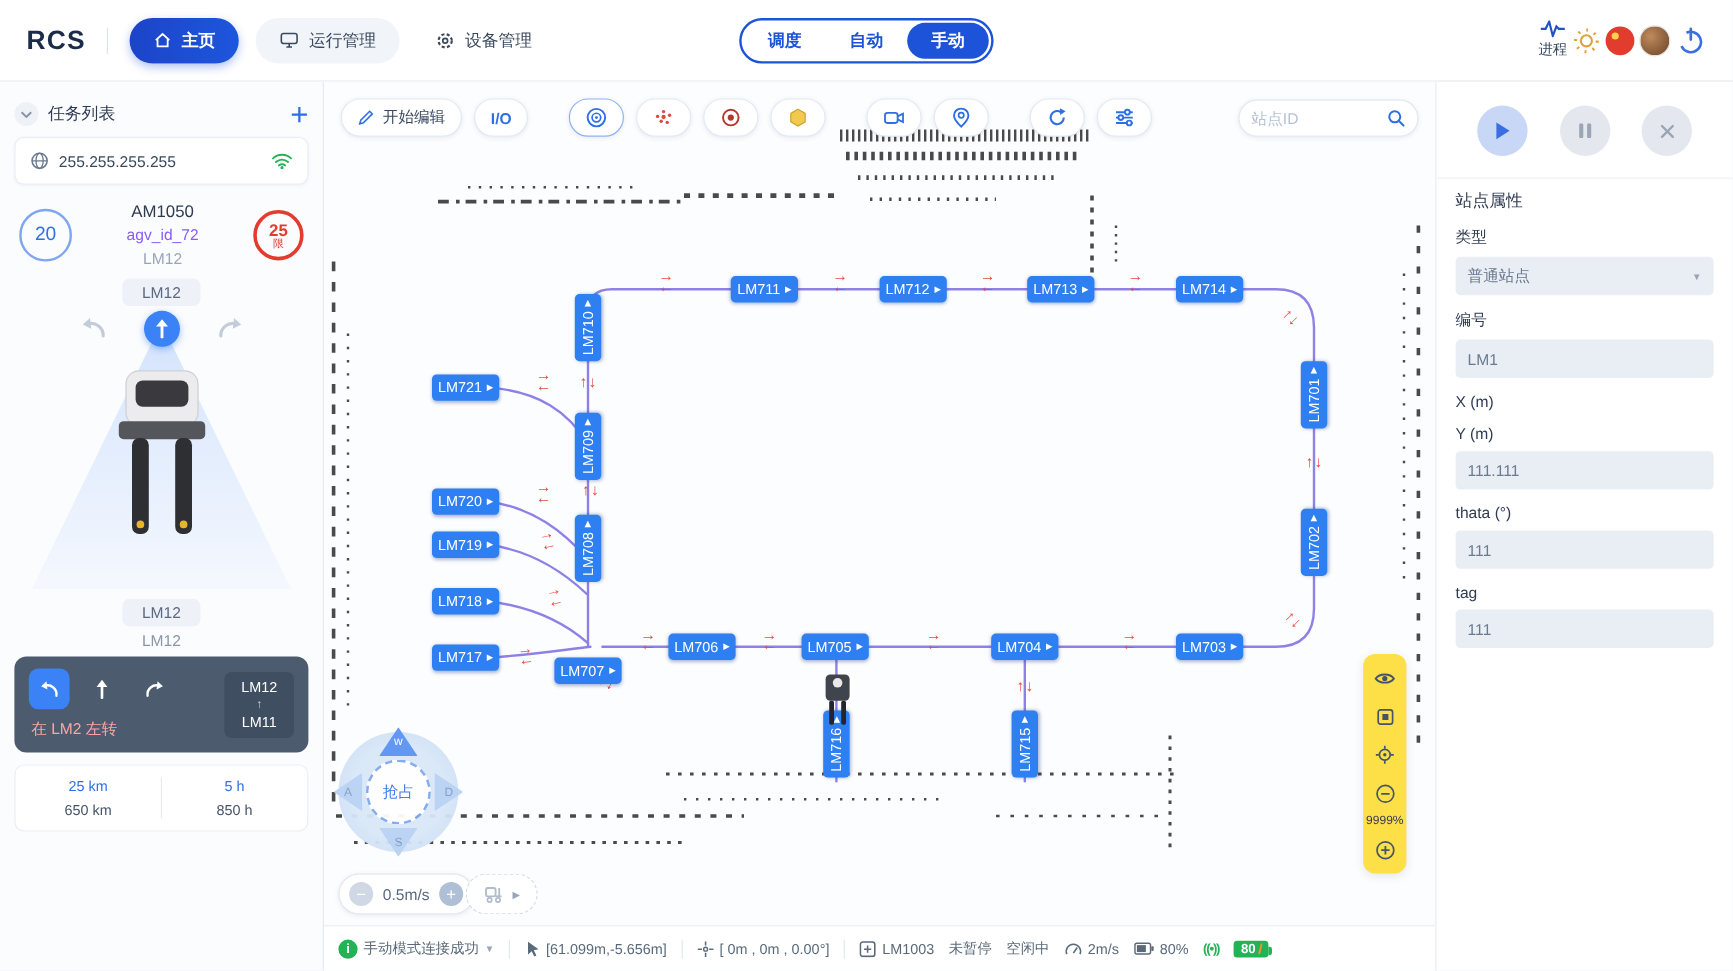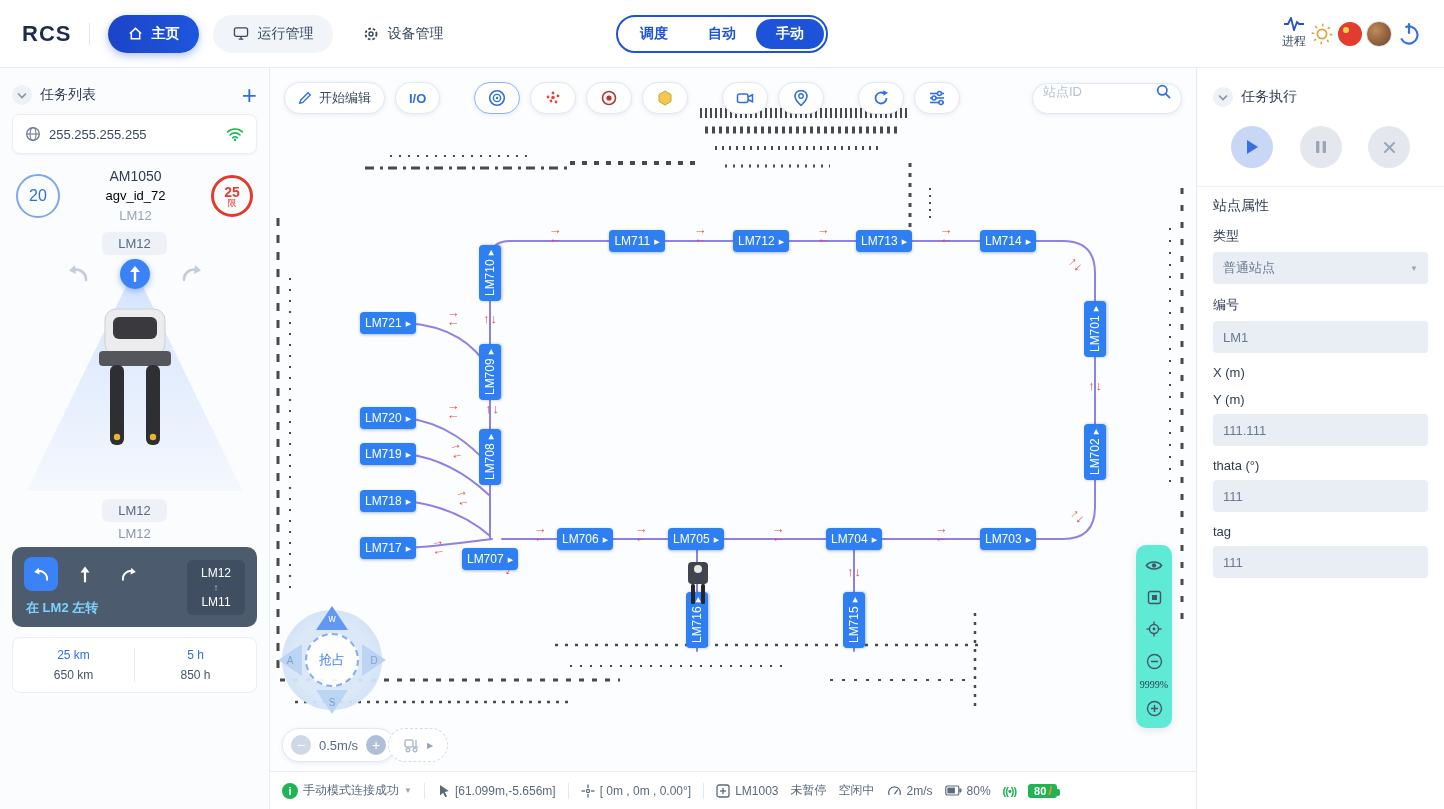--- a/index.html
+++ b/index.html
@@ -50,21 +50,21 @@
   
   .ip-card { background:#fff; border:1px solid #eaeef5; border-radius:8px; height:40px;
     display:flex; align-items:center; gap:8px; padding:0 12px; box-shadow:0 1px 3px rgba(30,60,120,.05); }
   .ip-text { font-size:13px; color:#3a4a5e; flex:1; }
   .vehicle-row { display:flex; align-items:center; justify-content:space-between;
     padding:12px 4px 4px; }
   .count-circle { width:44px; height:44px; border-radius:50%; border:2px solid #7fa6ef;
     color:#2f6fe4; font-size:16px; display:flex; align-items:center; justify-content:center; }
   .v-meta { text-align:center; line-height:20px; }
   .v-model { font-size:14px; color:#2f3b52; }
-  .v-id { font-size:13px; color:#000000; }
+  .v-id { font-size:13px; color:#8b5cf6; }
   .v-st { font-size:13px; color:#98a5b8; }
   .limit-circle { width:42px; height:42px; border-radius:50%; border:3px solid #e23c2e;
     color:#e23c2e; display:flex; flex-direction:column; align-items:center; justify-content:center;
     line-height:1; }
   .limit-circle b { font-size:14px; }
   .limit-circle i { font-style:normal; font-size:9px; }
   .gray-pill { align-self:center; background:#eef1f7; border-radius:6px; padding:4px 16px;
     font-size:13px; color:#5a6a80; margin:2px 0; }
   .beam-wrap { position:relative; height:234px; margin:2px 0 4px; }
   .beam { position:absolute; left:50%; top:10px; transform:translateX(-50%);
@@ -80,39 +80,39 @@
   .action-panel { background:#4c5b6e; border-radius:10px; padding:10px 12px;
     display:grid; grid-template-columns:34px 34px 34px 1fr; grid-template-rows:34px auto;
     gap:8px 10px; align-items:center; }
   .ap-btn { width:34px; height:34px; border-radius:8px; display:flex; align-items:center;
     justify-content:center; color:#fff; cursor:pointer; }
   .ap-btn.active { background:#3b82f6; }
   .route-box { grid-column:4; grid-row:1/3; justify-self:end; width:58px; background:#3f4e60;
     border-radius:6px; padding:6px 0; display:flex; flex-direction:column; align-items:center;
     gap:2px; color:#fff; font-size:12px; }
   .route-box .mini { font-size:10px; color:#cdd6e2; }
-  .ap-desc { grid-column:1/4; grid-row:2; color:#7dd3fc; font-size:13px; padding-left:2px;font-weight:bold; }
+  .ap-desc { grid-column:1/4; grid-row:2; color:#fca5a5; font-size:13px; padding-left:2px; }
   .stats-card { margin-top:10px; background:#fff; border:1px solid #eaeef5; border-radius:8px;
     display:flex; padding:10px 0; }
   .stat-col { flex:1; display:flex; flex-direction:column; align-items:center; gap:6px; font-size:12px; }
   .stat-col .v1 { color:#2f6fe4; }
   .stat-col .v2 { color:#45546a; }
   .stat-div { width:1px; background:#e8ecf2; }
 
   
   .map-toolbar { position:absolute; top:14px; left:14px; right:14px; display:flex;
     align-items:center; gap:10px; z-index:20; }
   .tpill { background:#fff; border:1px solid #e3e9f2; border-radius:17px; height:32px;
     display:flex; align-items:center; justify-content:center; gap:7px; padding:0 13px;
     box-shadow:0 1px 4px rgba(30,60,120,.10); font-size:13px; color:#3a4a5e; cursor:pointer; }
   .tpill.icon-only { width:46px; padding:0; }
   .tpill.io { color:#2f6fe4; font-weight:bold; }
   .tspacer { width:14px; }
   .search-pill { margin-left:auto; background:#fff; border:1px solid #e3e9f2; border-radius:16px;
-    height:31px; width:150px; display:flex; align-items:flex-start; padding:0 10px;
+    height:31px; width:150px; display:flex; align-items:center; padding:0 10px;
     box-shadow:0 1px 4px rgba(30,60,120,.10); }
   .search-pill input { border:none; outline:none; flex:1; font-size:13px; color:#3a4a5e;
     background:transparent; font-family:inherit; width:100px; }
   .search-pill input::placeholder { color:#b6c2d2; }
 
   
   .map-canvas { position:absolute; inset:0; }
   .layer { position:absolute; inset:0; }
   .station { position:absolute; width:56px; height:22px; background:#2e7ff2; border-radius:4px;
     color:#fff; font-size:12px; display:flex; align-items:center; justify-content:center; gap:4px;
@@ -145,23 +145,23 @@
     gap:8px; padding:0 8px; box-shadow:0 1px 4px rgba(30,60,120,.10); }
   .round-btn { width:20px; height:20px; border-radius:50%; background:#cfd8e4; color:#fff;
     display:flex; align-items:center; justify-content:center; font-size:14px; line-height:1; cursor:pointer; }
   .round-btn.plus { background:#aebfd6; }
   .speed-text { font-size:13px; color:#5a6a80; }
   .fork-pill { position:absolute; left:118px; top:660px; z-index:15; background:#fff;
     border:1px dashed #d4dce8; border-radius:18px; height:34px; display:flex; align-items:center;
     gap:6px; padding:0 14px; color:#b0bccb; cursor:pointer; }
 
   
-  .zoom-bar { position:absolute; right:24px; top:477px; width:36px; background:#5eead4;
+  .zoom-bar { position:absolute; right:24px; top:477px; width:36px; background:#fde047;
     border-radius:10px; box-shadow:0 2px 8px rgba(30,60,120,.12); display:flex;
-    flex-direction:column; align-items:center; padding:6px 0; gap:4px; z-index:15;font-family:Liberation Serif, serif; }
+    flex-direction:column; align-items:center; padding:6px 0; gap:4px; z-index:15; }
   .zb-item { width:30px; height:28px; display:flex; align-items:center; justify-content:center;
     color:#45546a; cursor:pointer; }
   .zb-label { font-size:10px; color:#2f3b52; }
 
   
   .statusbar { position:absolute; left:0; right:0; bottom:0; height:38px; background:#fff;
     border-top:1px solid #e9edf3; display:flex; align-items:center; gap:12px; padding:0 12px;
     font-size:12px; color:#5a6a7a; z-index:25; }
   .sb-item { display:flex; align-items:center; gap:5px; white-space:nowrap; }
   .sep { width:1px; height:16px; background:#e4e9f0; }
@@ -815,28 +815,20 @@
       </div>
       <span class="signal-txt">((•))</span>
       <span class="batt-badge">
         <span>80</span>
         <span class="batt-bolt"></span>
       </span>
     </div>
   </main>
 
   <aside class="right-panel">
-    <div class="panel-head">
-      <span class="chev-circle">
-        <svg width="10" height="7" viewBox="0 0 10 7">
-            <polyline points="1,1.5 5,5.5 9,1.5" fill="none" stroke="#8794a6" stroke-width="1.6"></polyline>
-          </svg>
-      </span>
-      <span class="panel-title">任务执行</span>
-    </div>
 
     <div class="exec-btns">
       <span class="circle-btn play">
         <svg width="14" height="16" viewBox="0 0 14 16">
             <polygon points="2,1 13,8 2,15" fill="currentColor"></polygon>
           </svg>
       </span>
       <span class="circle-btn gray">
         <svg width="12" height="14" viewBox="0 0 12 14">
             <rect x="1" y="1" width="3.4" height="12" rx="1" fill="currentColor"></rect>

